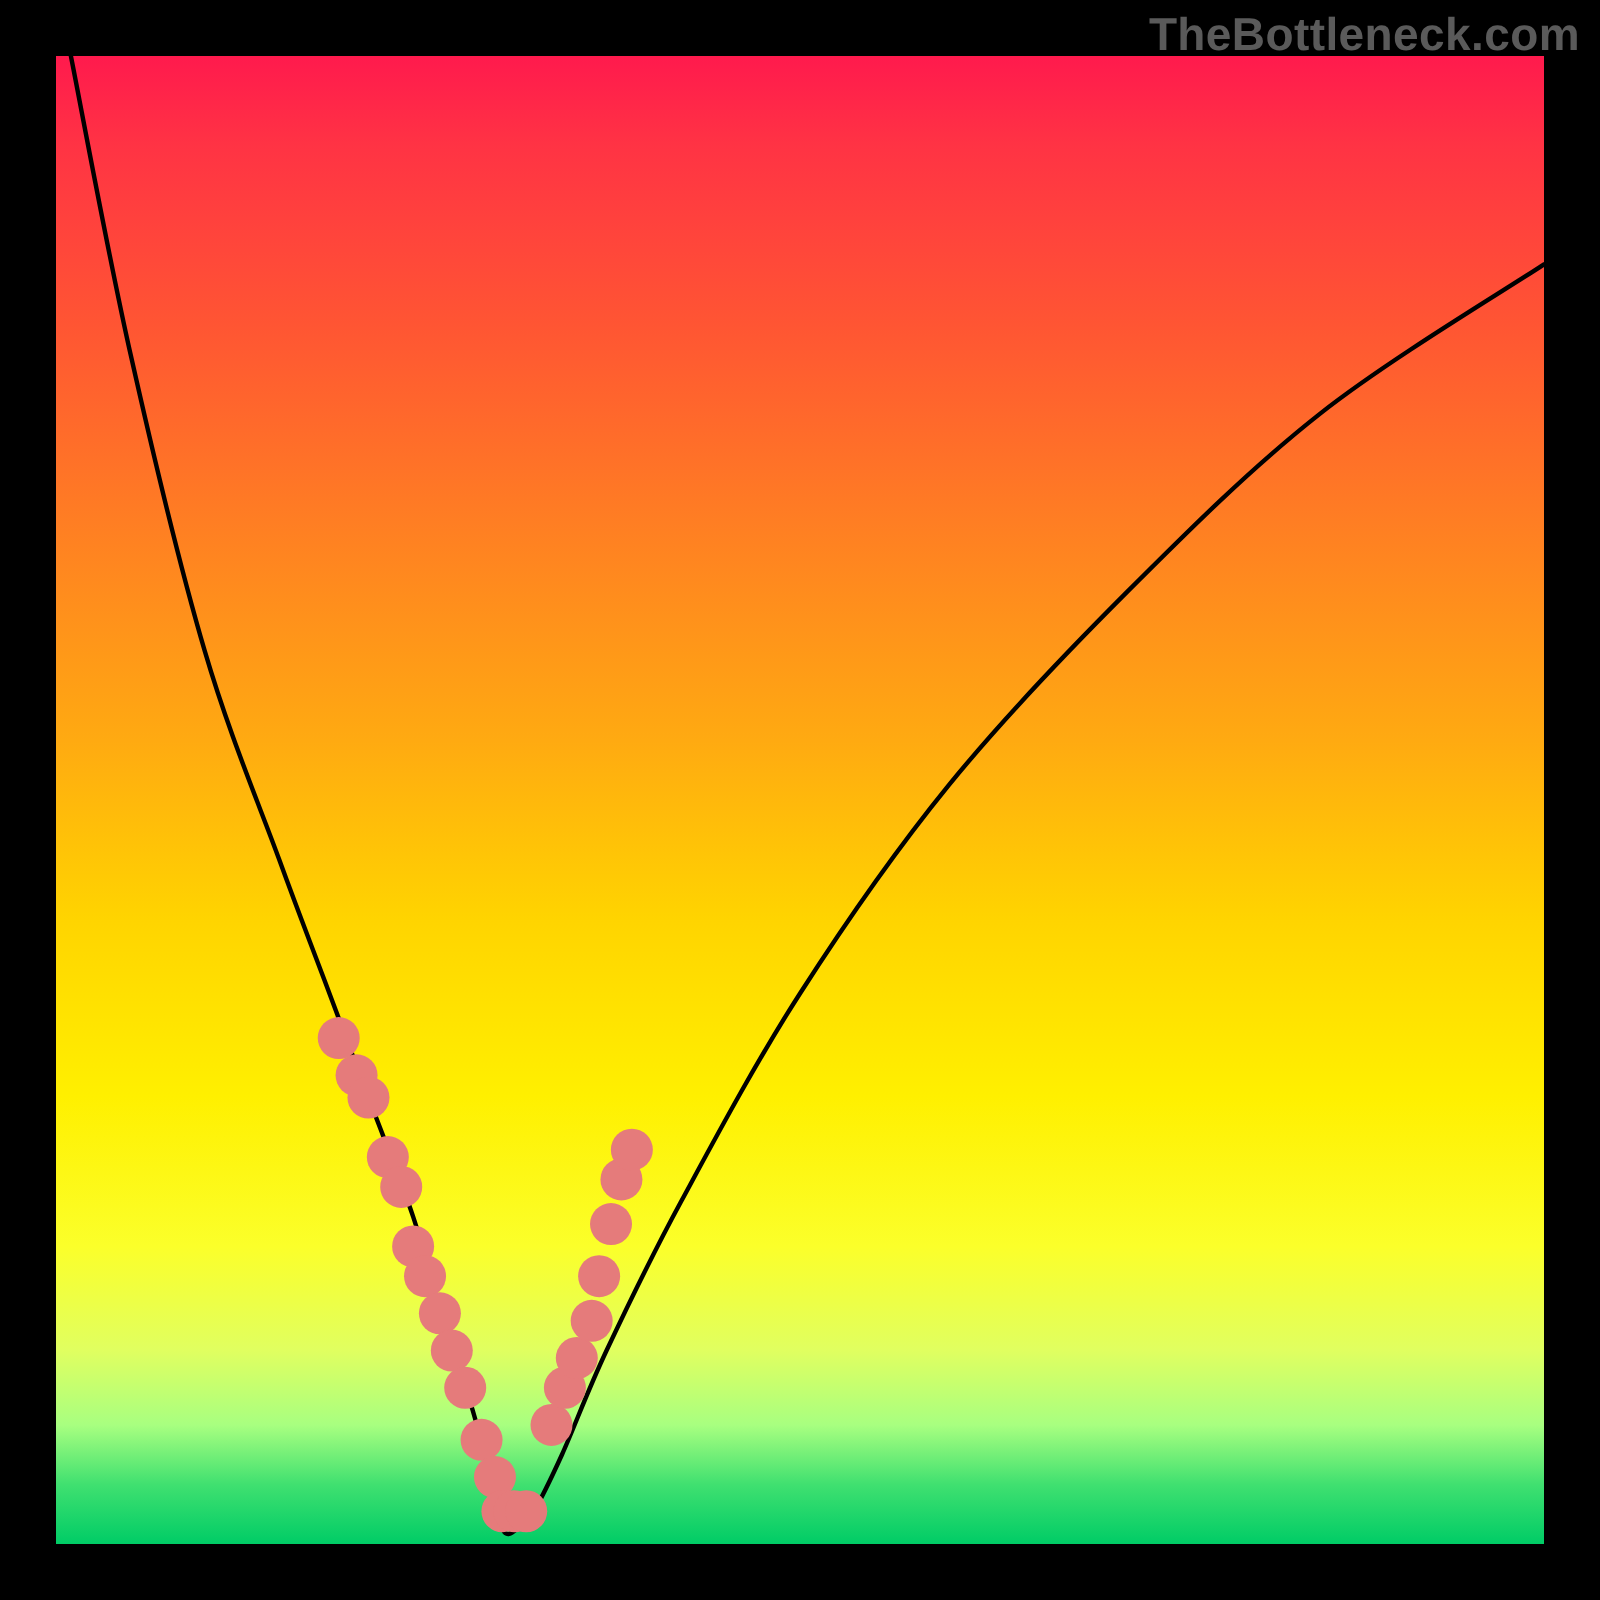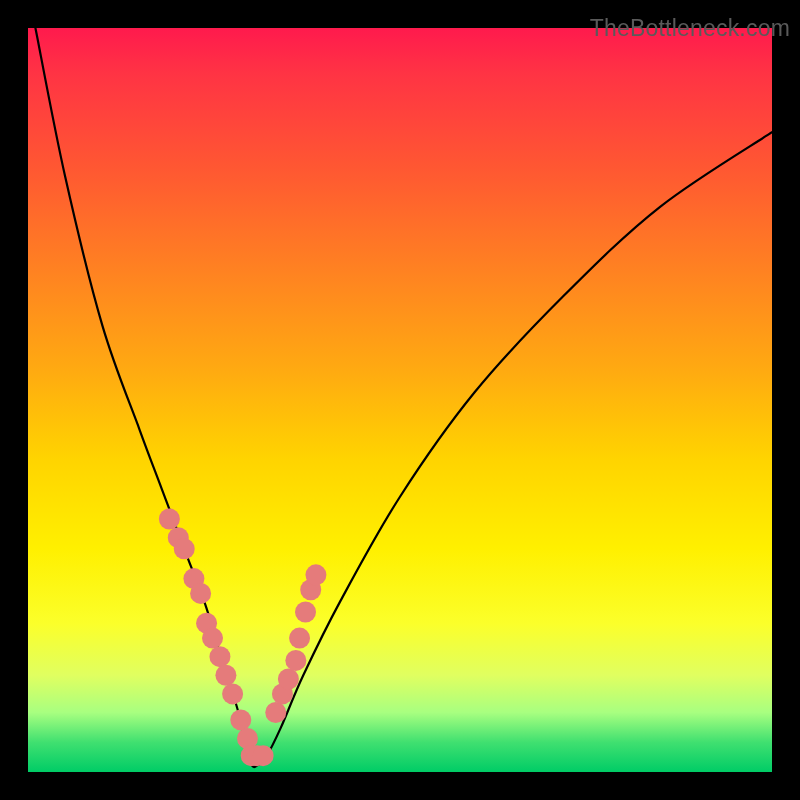--- a/index.html
+++ b/index.html
@@ -29,24 +29,23 @@
       #a8ff80 92%,
       #40e070 96%,
       #00cc66 100%);
   }
   .watermark {
     position: absolute;
     top: 4px;
     right: 10px;
     font-family: Arial, Helvetica, sans-serif;
     font-size: 23px;
-    font-weight: 400;
+    font-weight: 700;
     color: #5a5a5a;
     letter-spacing: 0.2px;
-    margin-top: 11px;
   }
   svg.curve {
     position: absolute;
     top: 28px;
     left: 28px;
     width: 744px;
     height: 744px;
     overflow: visible;
   }
   .curve path {

